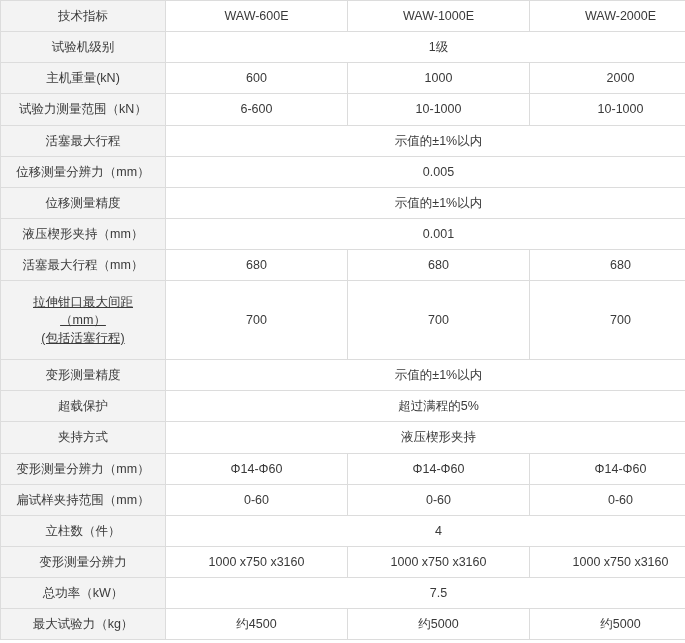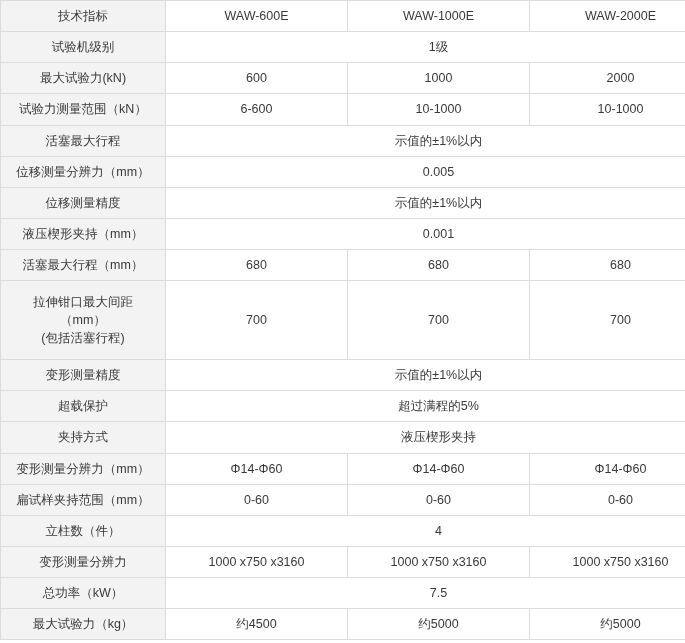--- a/index.html
+++ b/index.html
@@ -36,39 +36,40 @@
   td.value-cell {
     background: #ffffff;
     width: 175px;
     margin-top: 8px;
   }
   td.multiline {
     line-height: 1.9;
   }
   .sub-line {
     display: block;
+    text-decoration: underline;
   }
 </style>
 </head>
 <body>
 
 <table class="spec-table">
   <tbody>
     <tr>
       <td class="label-cell">技术指标</td>
       <td class="value-cell">WAW-600E</td>
       <td class="value-cell">WAW-1000E</td>
       <td class="value-cell">WAW-2000E</td>
     </tr>
   <tr style="height: 31px;">
         <td class="label-cell">试验机级别</td>
         <td class="value-cell" colspan="3">1级</td>
       </tr>
       <tr style="height: 31px;">
-        <td class="label-cell">最大试验力(kN)</td>
+        <td class="label-cell">主机重量(kN)</td>
         <td class="value-cell">600</td>
         <td class="value-cell">1000</td>
         <td class="value-cell">2000</td>
       </tr>
       <tr style="height: 31px;">
         <td class="label-cell">试验力测量范围（kN）</td>
         <td class="value-cell">6-600</td>
         <td class="value-cell">10-1000</td>
         <td class="value-cell">10-1000</td>
       </tr>

